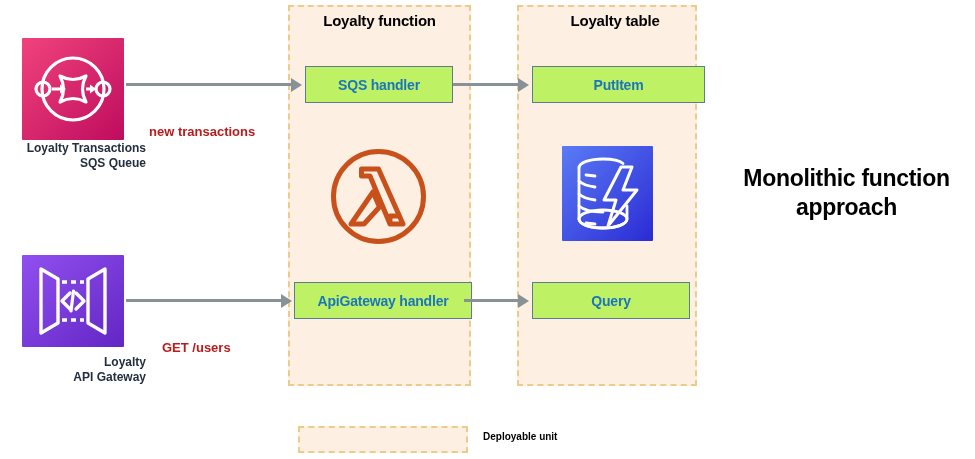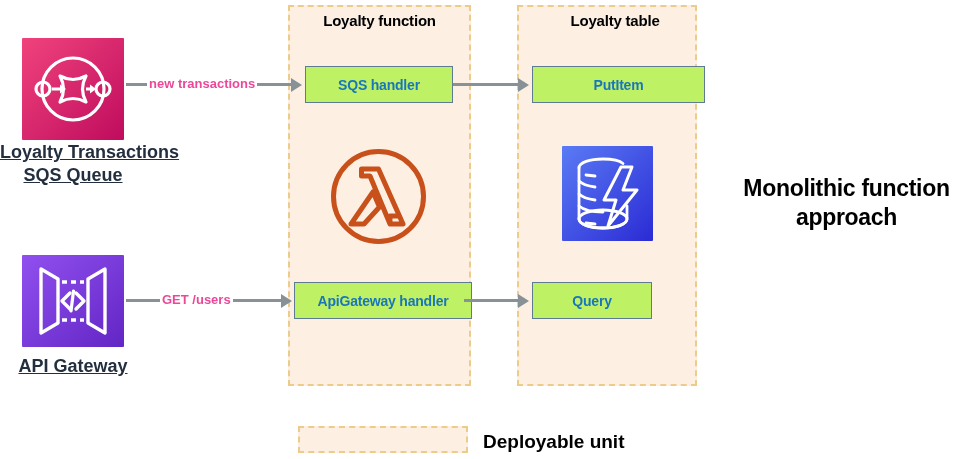--- a/index.html
+++ b/index.html
@@ -48,27 +48,26 @@
     font-size: 14px;
     font-weight: bold;
     color: #1a76bc;
     letter-spacing: -0.2px;
     white-space: nowrap;
   }
 
   
   .node-label {
     position: absolute;
-    text-align: center;
-    font-size: 18px;
+    text-align: right;
+    font-size: 12px;
     font-weight: bold;
     color: #232f3e;
     line-height: 1.25;
     white-space: nowrap;
-    text-decoration: underline;
   }
 
   
   .icon-square {
     position: absolute;
     border-radius: 1px;
     overflow: hidden;
   }
   .icon-square svg { display: block; }
 
@@ -83,25 +82,26 @@
     width: 0;
     height: 0;
     border-top: 7px solid transparent;
     border-bottom: 7px solid transparent;
     border-left: 11px solid #879196;
   }
   .arrow-label {
     position: absolute;
     font-size: 13px;
     font-weight: bold;
-    color: #ec4899;
+    color: #b91c1c;
     background: #ffffff;
     padding: 0 2px;
     white-space: nowrap;
     line-height: 14px;
+    margin-top: 48px;
   }
 
   
   .headline {
     position: absolute;
     font-size: 23px;
     font-weight: bold;
     color: #000000;
     line-height: 1.28;
     text-align: center;
@@ -110,21 +110,21 @@
 
   
   .legend-swatch {
     position: absolute;
     background: #fdf0e3;
     border: 2px dashed #edcb8a;
     box-sizing: border-box;
   }
   .legend-text {
     position: absolute;
-    font-size: 19px;
+    font-size: 10px;
     font-weight: bold;
     color: #000000;
     white-space: nowrap;
   }
 </style>
 </head>
 <body>
 
 <div id="canvas">
 
@@ -170,20 +170,21 @@
       <path d="M19 14 L36 24 L36 68 L19 78 Z" fill="none" stroke="#ffffff" stroke-width="3.4" stroke-linejoin="round"></path>
       <path d="M83 14 L66 24 L66 68 L83 78 Z" fill="none" stroke="#ffffff" stroke-width="3.4" stroke-linejoin="round"></path>
       <line x1="40" y1="27" x2="62" y2="27" stroke="#ffffff" stroke-width="3.4" stroke-dasharray="5,4"></line>
       <line x1="40" y1="65" x2="62" y2="65" stroke="#ffffff" stroke-width="3.4" stroke-dasharray="5,4"></line>
       <path d="M48 38 L40 46 L48 54" fill="none" stroke="#ffffff" stroke-width="3.4" stroke-linecap="round" stroke-linejoin="round"></path>
       <path d="M54 38 L62 46 L54 54" fill="none" stroke="#ffffff" stroke-width="3.4" stroke-linecap="round" stroke-linejoin="round"></path>
       <line x1="51.5" y1="36" x2="49" y2="56" stroke="#ffffff" stroke-width="3.2" stroke-linecap="round"></line>
     </svg>
   </div>
   <div class="node-label" style="left:0px; top:355px; width:146px;">
+    <div>Loyalty</div>
     <div>API Gateway</div>
   </div>
 
   <div class="icon-square" style="left:330px; top:148px; width:97px; height:97px;">
     <svg width="97" height="97" viewBox="0 0 97 97" aria-hidden="true">
       <circle cx="48.5" cy="48.5" r="45" fill="none" stroke="#c8511b" stroke-width="5"></circle>
       <path d="M31.5 21 L48.5 21 L73 76 L60 76 L40 28 L31.5 28 Z" fill="none" stroke="#c8511b" stroke-width="5" stroke-linejoin="round"></path>
       <path d="M43 44 L49.5 59 L34 76 L21 76 Z" fill="none" stroke="#c8511b" stroke-width="5" stroke-linejoin="round"></path>
       <path d="M60 76 L60 68 L70 68" fill="none" stroke="#c8511b" stroke-width="5" stroke-linejoin="round"></path>
     </svg>
@@ -212,34 +213,34 @@
       <path d="M59 21 L42 54 L54 54 L46 80 L75 44 L61 44 L70 21 Z" fill="none" stroke="#ffffff" stroke-width="3" stroke-linejoin="round"></path>
     </svg>
   </div>
 
   <div class="opbox" style="left:305px; top:66px; width:148px; height:37px;">SQS handler</div>
 
   <div class="opbox" style="left:532px; top:66px; width:173px; height:37px;">PutItem</div>
 
   <div class="opbox" style="left:294px; top:282px; width:178px; height:37px;">ApiGateway handler</div>
 
-  <div class="opbox" style="left:532px; top:282px; width:120px; height:37px;">Query</div>
+  <div class="opbox" style="left:532px; top:282px; width:158px; height:37px;">Query</div>
 
   <div class="arrow-line" style="left:126px; top:83px; width:165px;"></div>
   <div class="arrow-head" style="left:291px; top:77.5px;"></div>
   <div class="arrow-label" style="left:147px; top:77px;">new transactions</div>
 
   <div class="arrow-line" style="left:453px; top:83px; width:65px;"></div>
   <div class="arrow-head" style="left:518px; top:77.5px;"></div>
 
   <div class="arrow-line" style="left:126px; top:299px; width:155px;"></div>
   <div class="arrow-head" style="left:281px; top:293.5px;"></div>
   <div class="arrow-label" style="left:160px; top:293px;">GET /users</div>
 
   <div class="arrow-line" style="left:464px; top:299px; width:54px;"></div>
   <div class="arrow-head" style="left:518px; top:293.5px;"></div>
 
-  <div class="headline" style="left:718px; top:164px; width:257px;margin-top:10px;">Monolithic function approach</div>
+  <div class="headline" style="left:718px; top:164px; width:257px;">Monolithic function approach</div>
 
   <div class="legend-swatch" style="left:298px; top:426px; width:170px; height:27px;"></div>
   <div class="legend-text" style="left:483px; top:431px;">Deployable unit</div>
 
 </div>
 
 </body></html>

